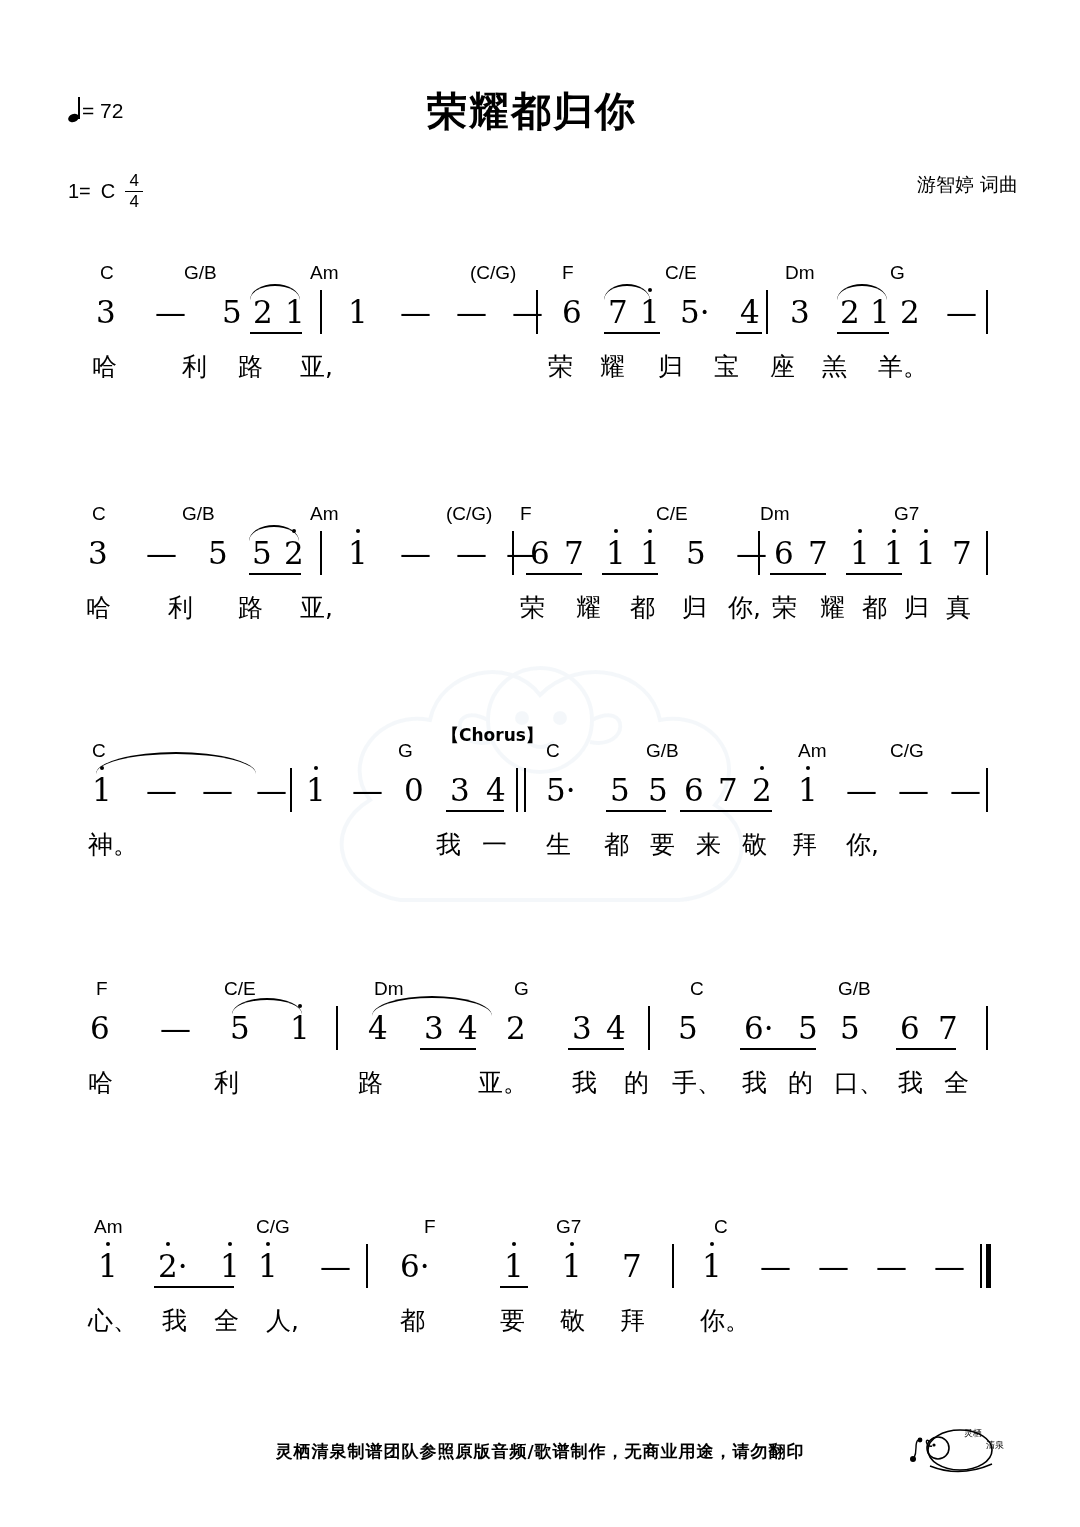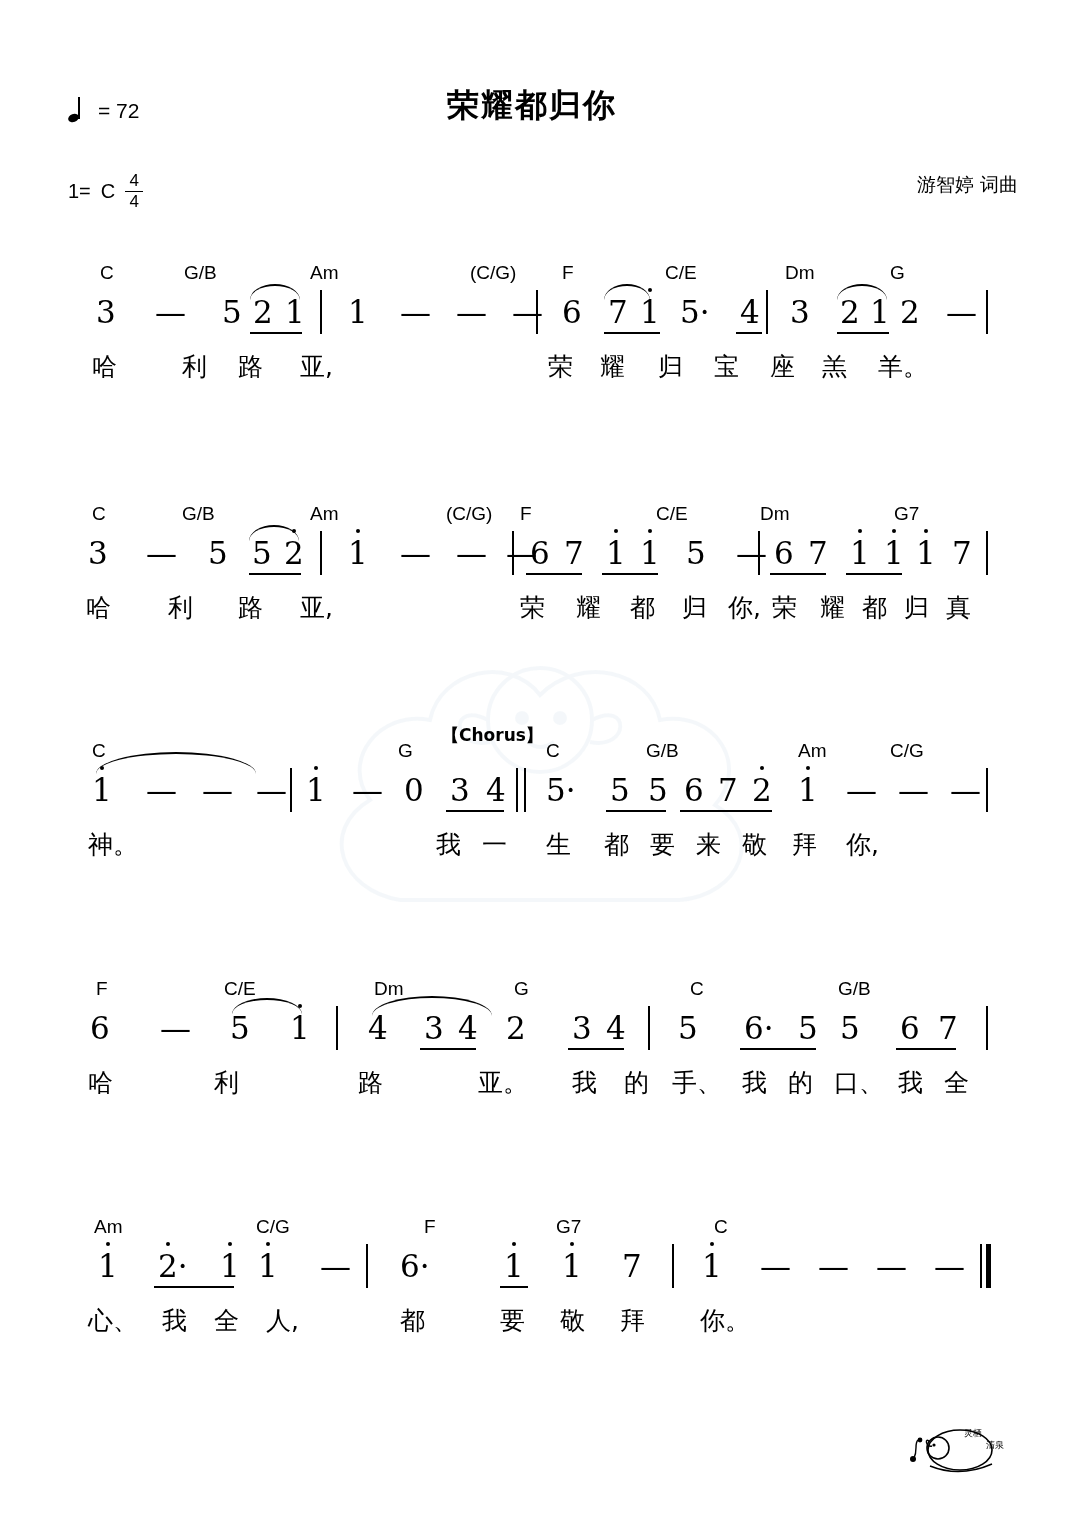--- a/index.html
+++ b/index.html
@@ -22,21 +22,21 @@
   }
 
   
   .tempo {
     position: absolute;
     left: 68px;
     top: 98px;
     font-size: 21px;
     display: flex;
     align-items: center;
-    gap: 16px;
+    gap: 0;
   }
   .quarter-note {
     display: inline-block;
     position: relative;
     width: 14px;
     height: 26px;
   }
   .quarter-note .head {
     position: absolute;
     left: 0;
@@ -55,21 +55,21 @@
     height: 22px;
     background: #000;
   }
 
   .title {
     position: absolute;
     left: 0;
     right: 16px;
     top: 84px;
     text-align: center;
-    font-size: 32px;
+    font-size: 40px;
     font-weight: bold;
     font-family: "DejaVu Sans", sans-serif;
     letter-spacing: 2px;
   }
   .subtitle {
     position: absolute;
     left: 0;
     right: 0;
     top: 138px;
     text-align: center;
@@ -563,20 +563,21 @@
       <span class="lyric" style="left:214px">全</span>
       <span class="lyric" style="left:266px">人,</span>
       <span class="lyric" style="left:400px">都</span>
       <span class="lyric" style="left:500px">要</span>
       <span class="lyric" style="left:560px">敬</span>
       <span class="lyric" style="left:620px">拜</span>
       <span class="lyric" style="left:700px">你。</span>
     </div>
   </div>
 
+  <div class="footer-note">灵栖清泉制谱团队参照原版音频/歌谱制作，无商业用途，请勿翻印</div>
 
   <svg class="logo" viewBox="0 0 120 90">
     <ellipse cx="60" cy="50" rx="32" ry="20" fill="none" stroke="#000" stroke-width="1.6"></ellipse>
     <circle cx="38" cy="48" r="11" fill="none" stroke="#000" stroke-width="1.6"></circle>
     <circle cx="34" cy="45" r="1.6" fill="#000"></circle>
     <path d="M30 42 C24 36 26 48 32 46" fill="none" stroke="#000" stroke-width="1.4"></path>
     <path d="M14 58 C18 50 14 44 18 40" fill="none" stroke="#000" stroke-width="1.4"></path>
     <circle cx="13" cy="59" r="3" fill="#000"></circle>
     <circle cx="20" cy="40" r="2.4" fill="#000"></circle>
     <text x="64" y="36" font-size="9" font-family="DejaVu Sans, sans-serif">灵栖</text>

